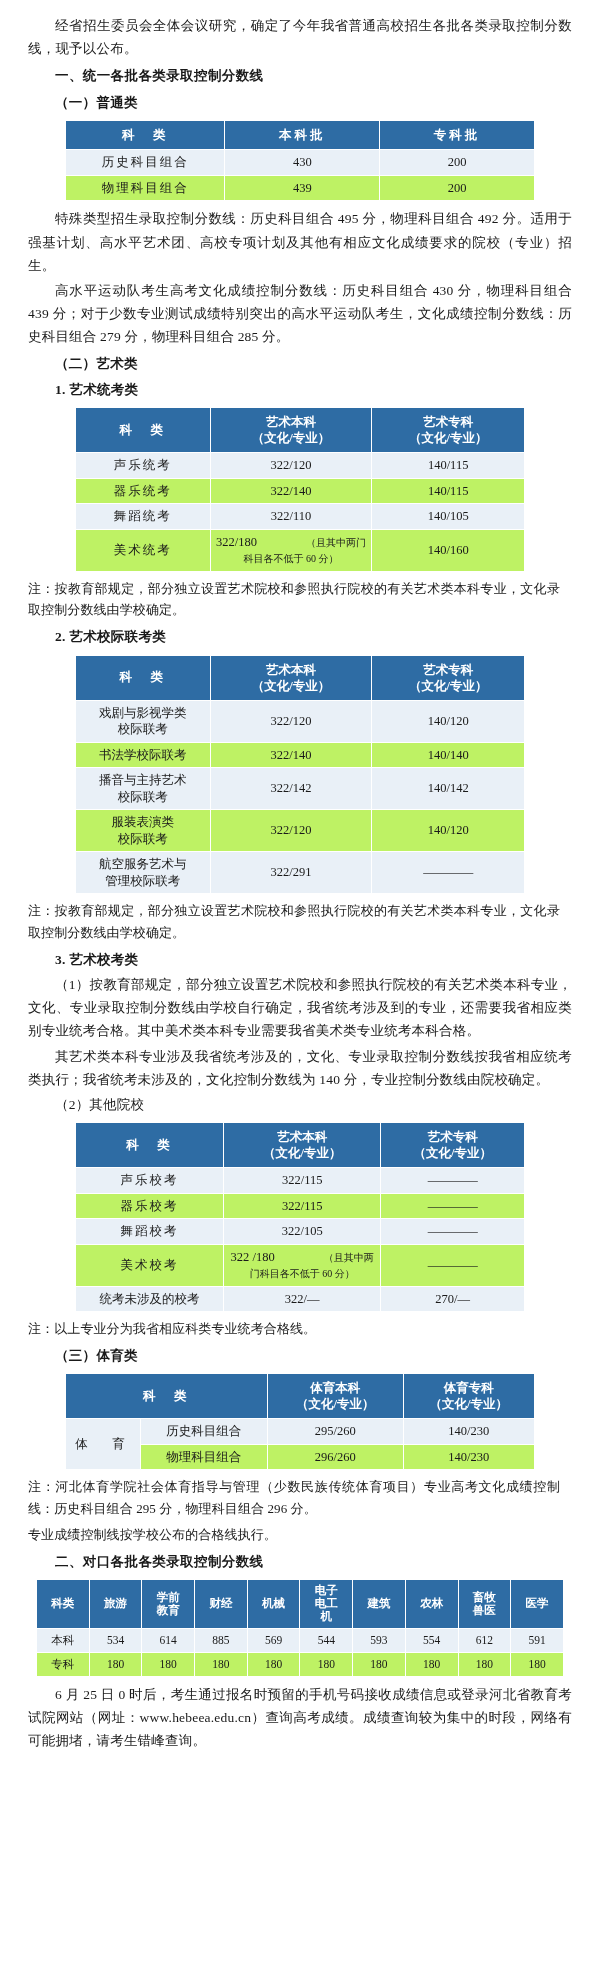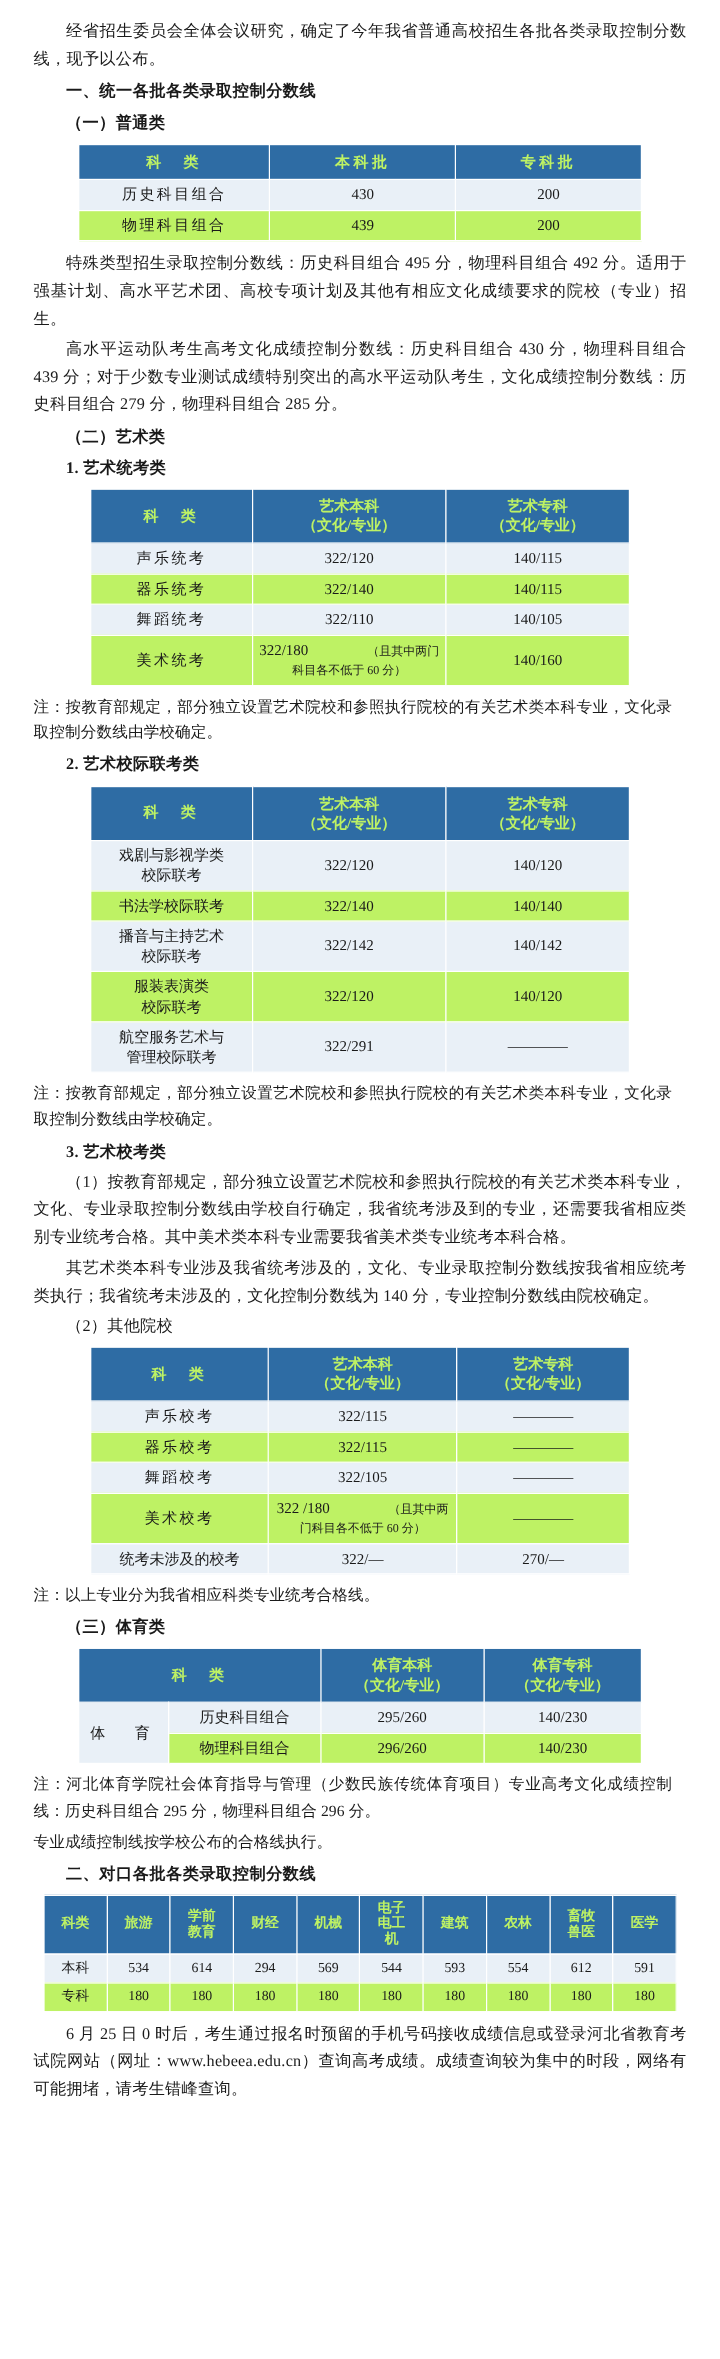--- a/index.html
+++ b/index.html
@@ -57,21 +57,21 @@
   table.t-vocational{width:528px;}
   th,td{
     border:1px solid #ffffff;
     text-align:center;
     vertical-align:middle;
     padding:4px 2px;
     line-height:1.32;
   }
   thead th{
     background:#2e6ca4;
-    color:#bef264;
+    color:#ffffff;
     font-weight:bold;
     letter-spacing:3px;
     font-size:12.5px;
     padding:6px 2px;
   }
   thead th.two-line{letter-spacing:0px;line-height:1.28;}
   tbody td{
     background:#e9f0f7;
     color:#1a1a1a;
   }
@@ -393,21 +393,21 @@
         <th class="narrow">
           <span>医学</span>
         </th>
       </tr>
     </thead>
     <tbody>
       <tr>
         <td>本科</td>
         <td>534</td>
         <td>614</td>
-        <td>294</td>
+        <td>885</td>
         <td>569</td>
         <td>544</td>
         <td>593</td>
         <td>554</td>
         <td>612</td>
         <td>591</td>
       </tr>
       <tr class="alt">
         <td>专科</td>
         <td>180</td>

